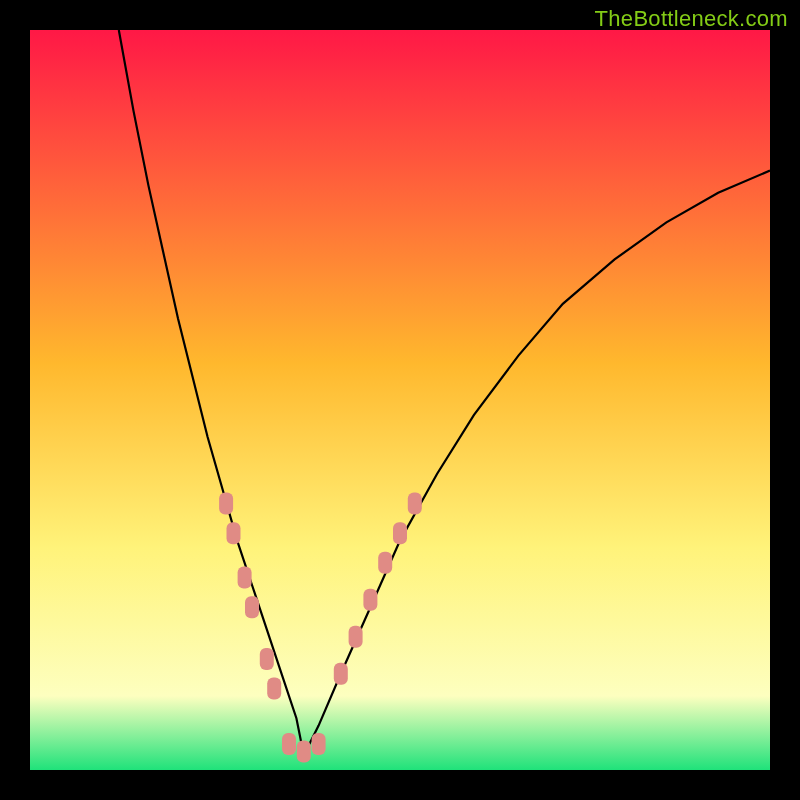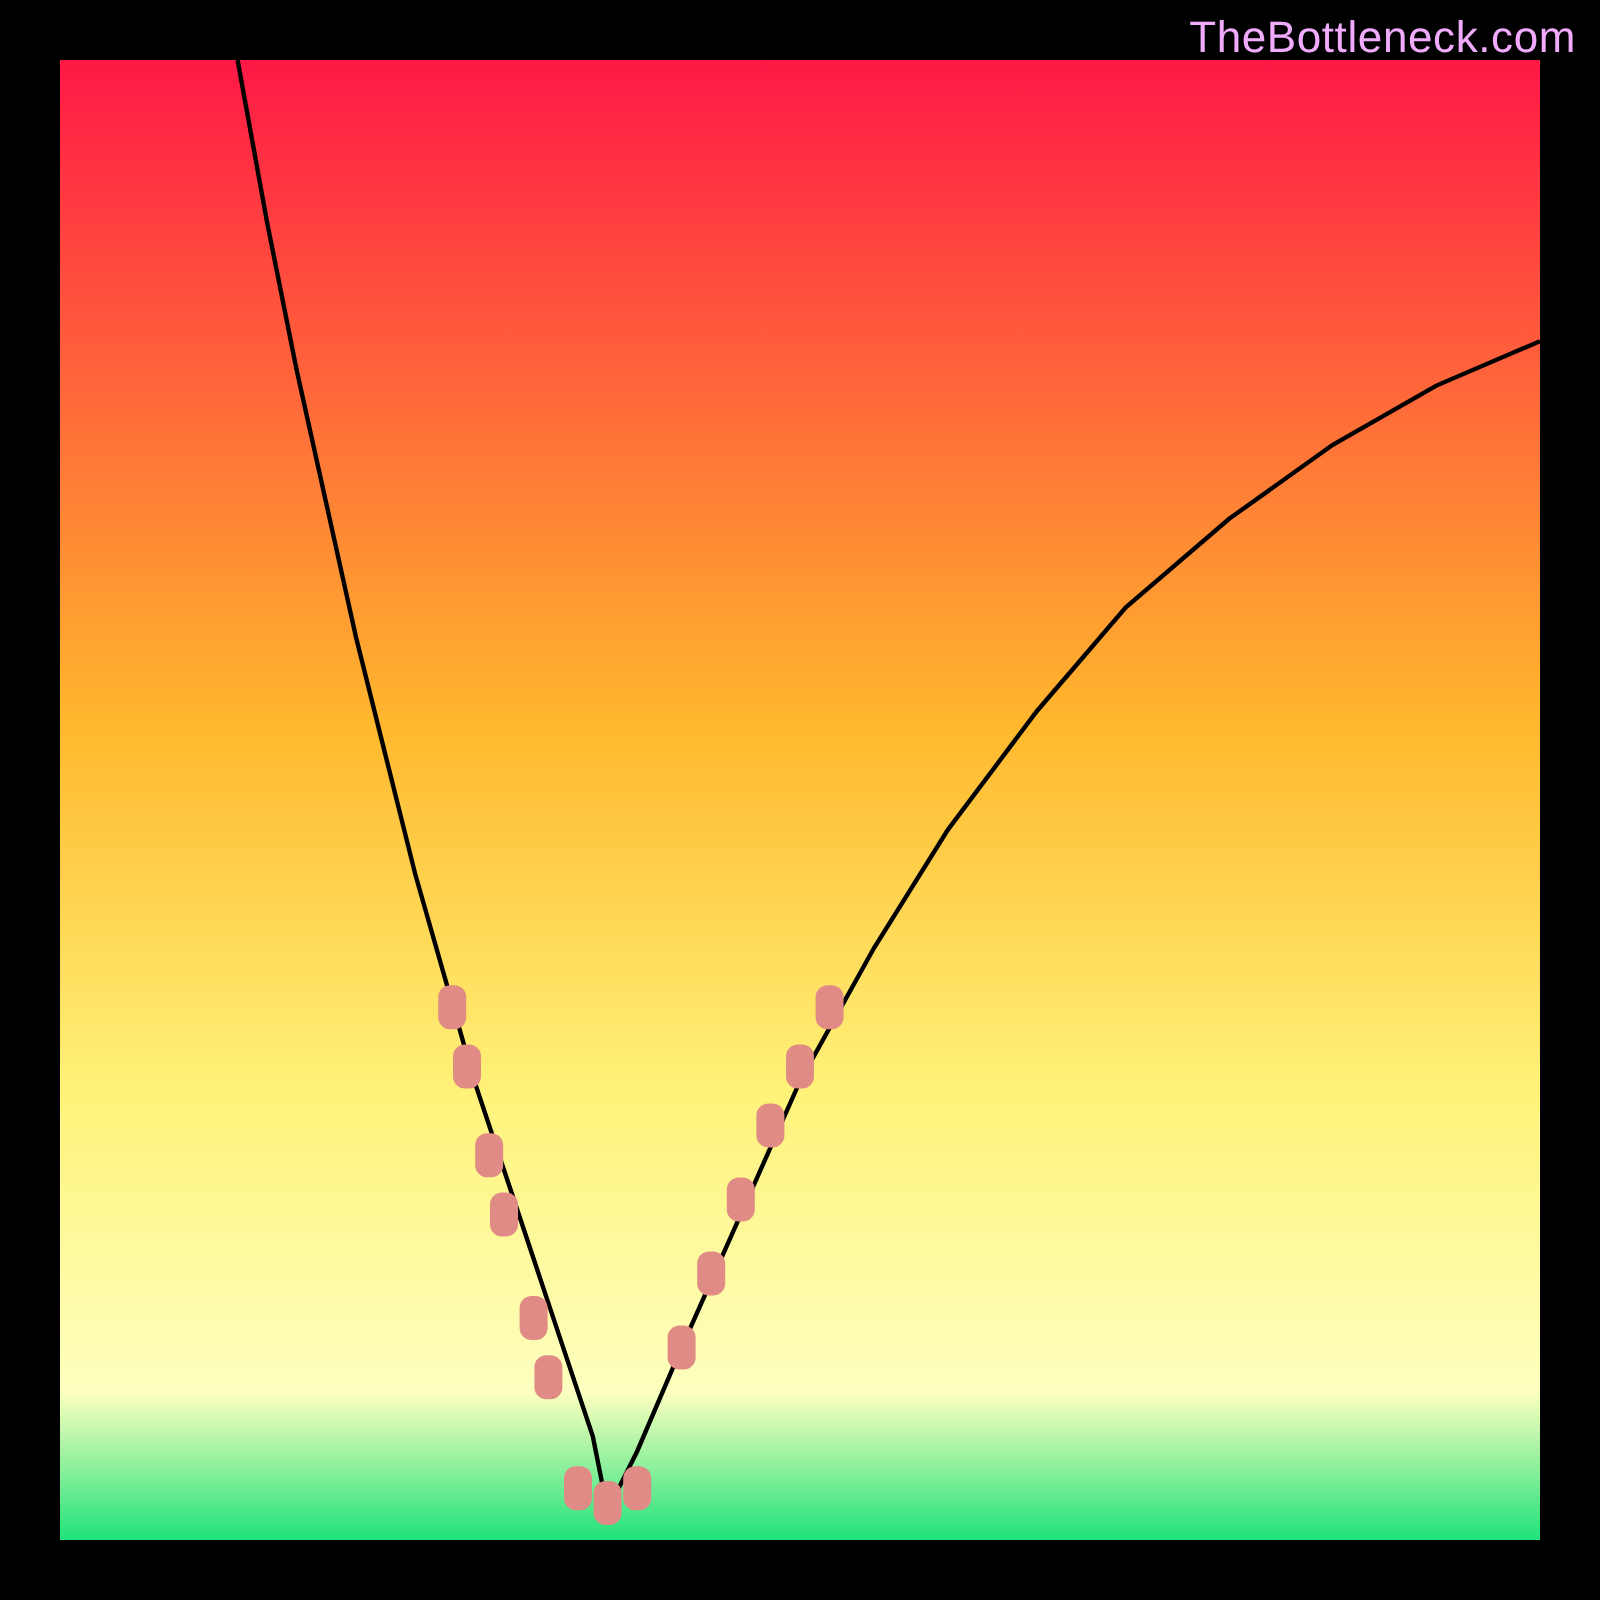--- a/index.html
+++ b/index.html
@@ -21,21 +21,21 @@
     left: 30px;
     top: 30px;
     width: 740px;
     height: 740px;
     overflow: hidden;
   }
   .watermark {
     position: absolute;
     top: 6px;
     right: 12px;
-    color: #f0abfc;
+    color: #84cc16;
     font-size: 22px;
     font-weight: 500;
     letter-spacing: 0.3px;
   }
 </style>
 </head>
 <body>
 
 <div class="outer">
   <div class="watermark">TheBottleneck.com</div>

